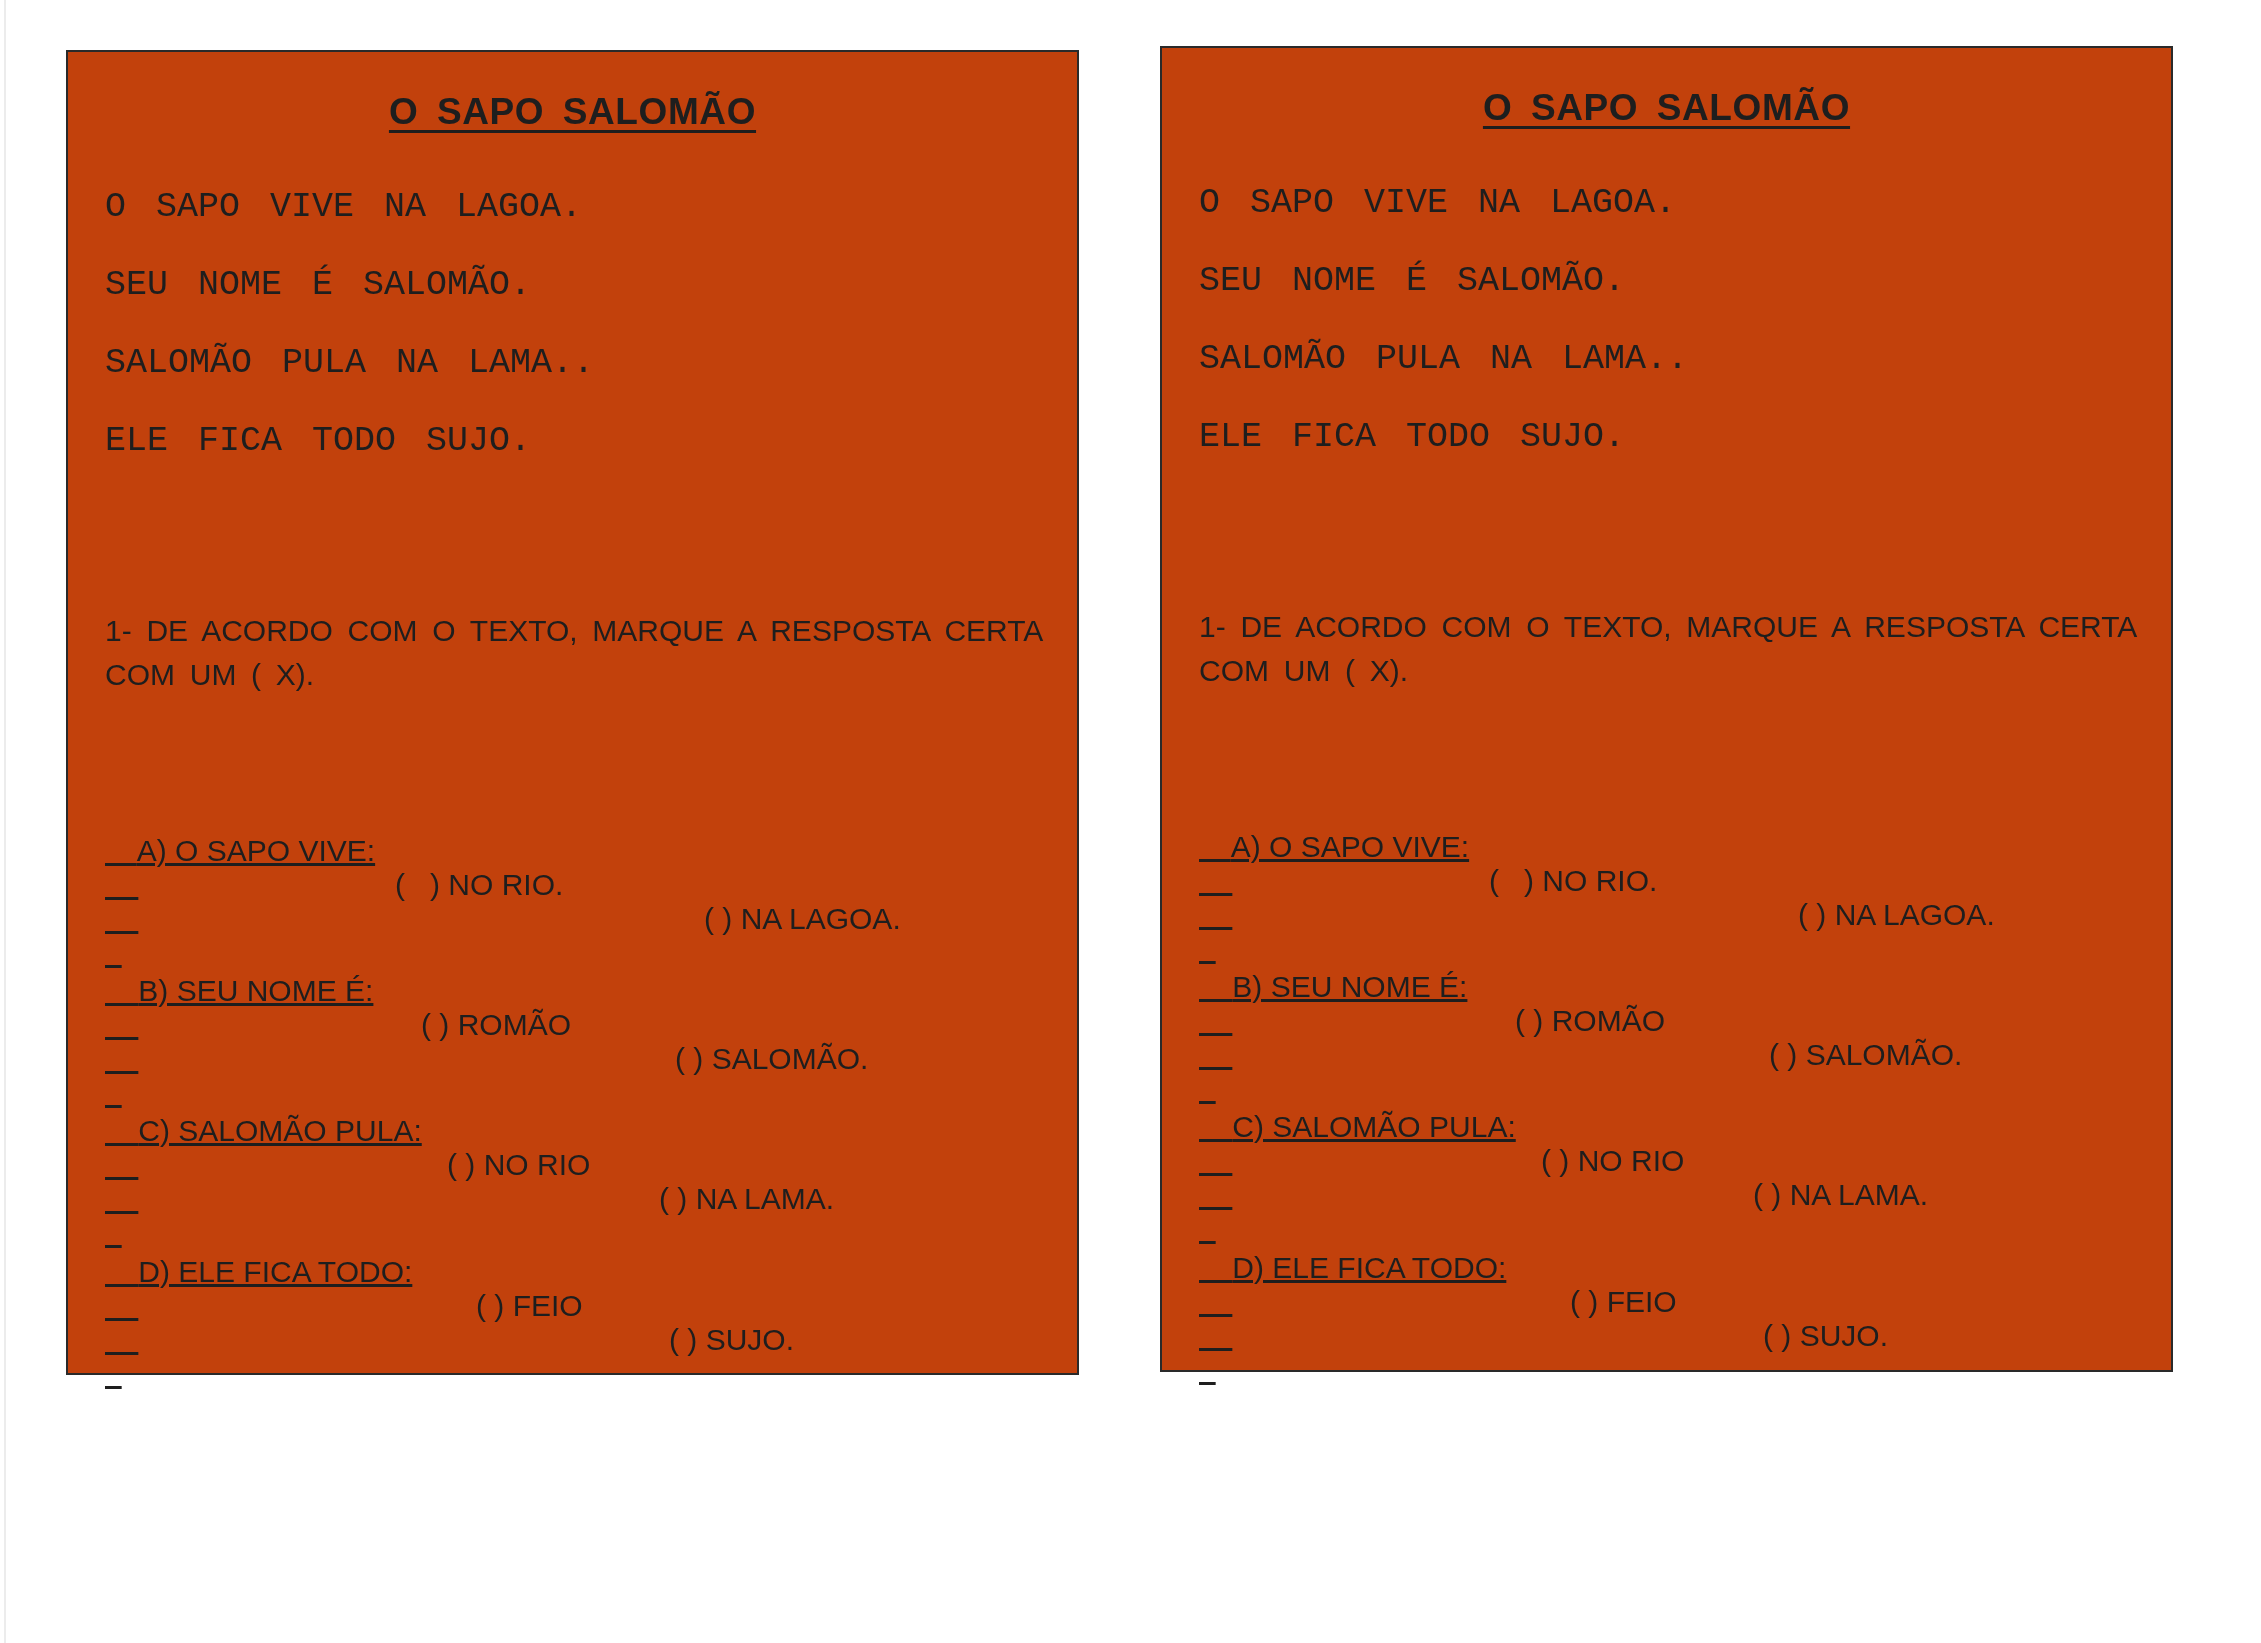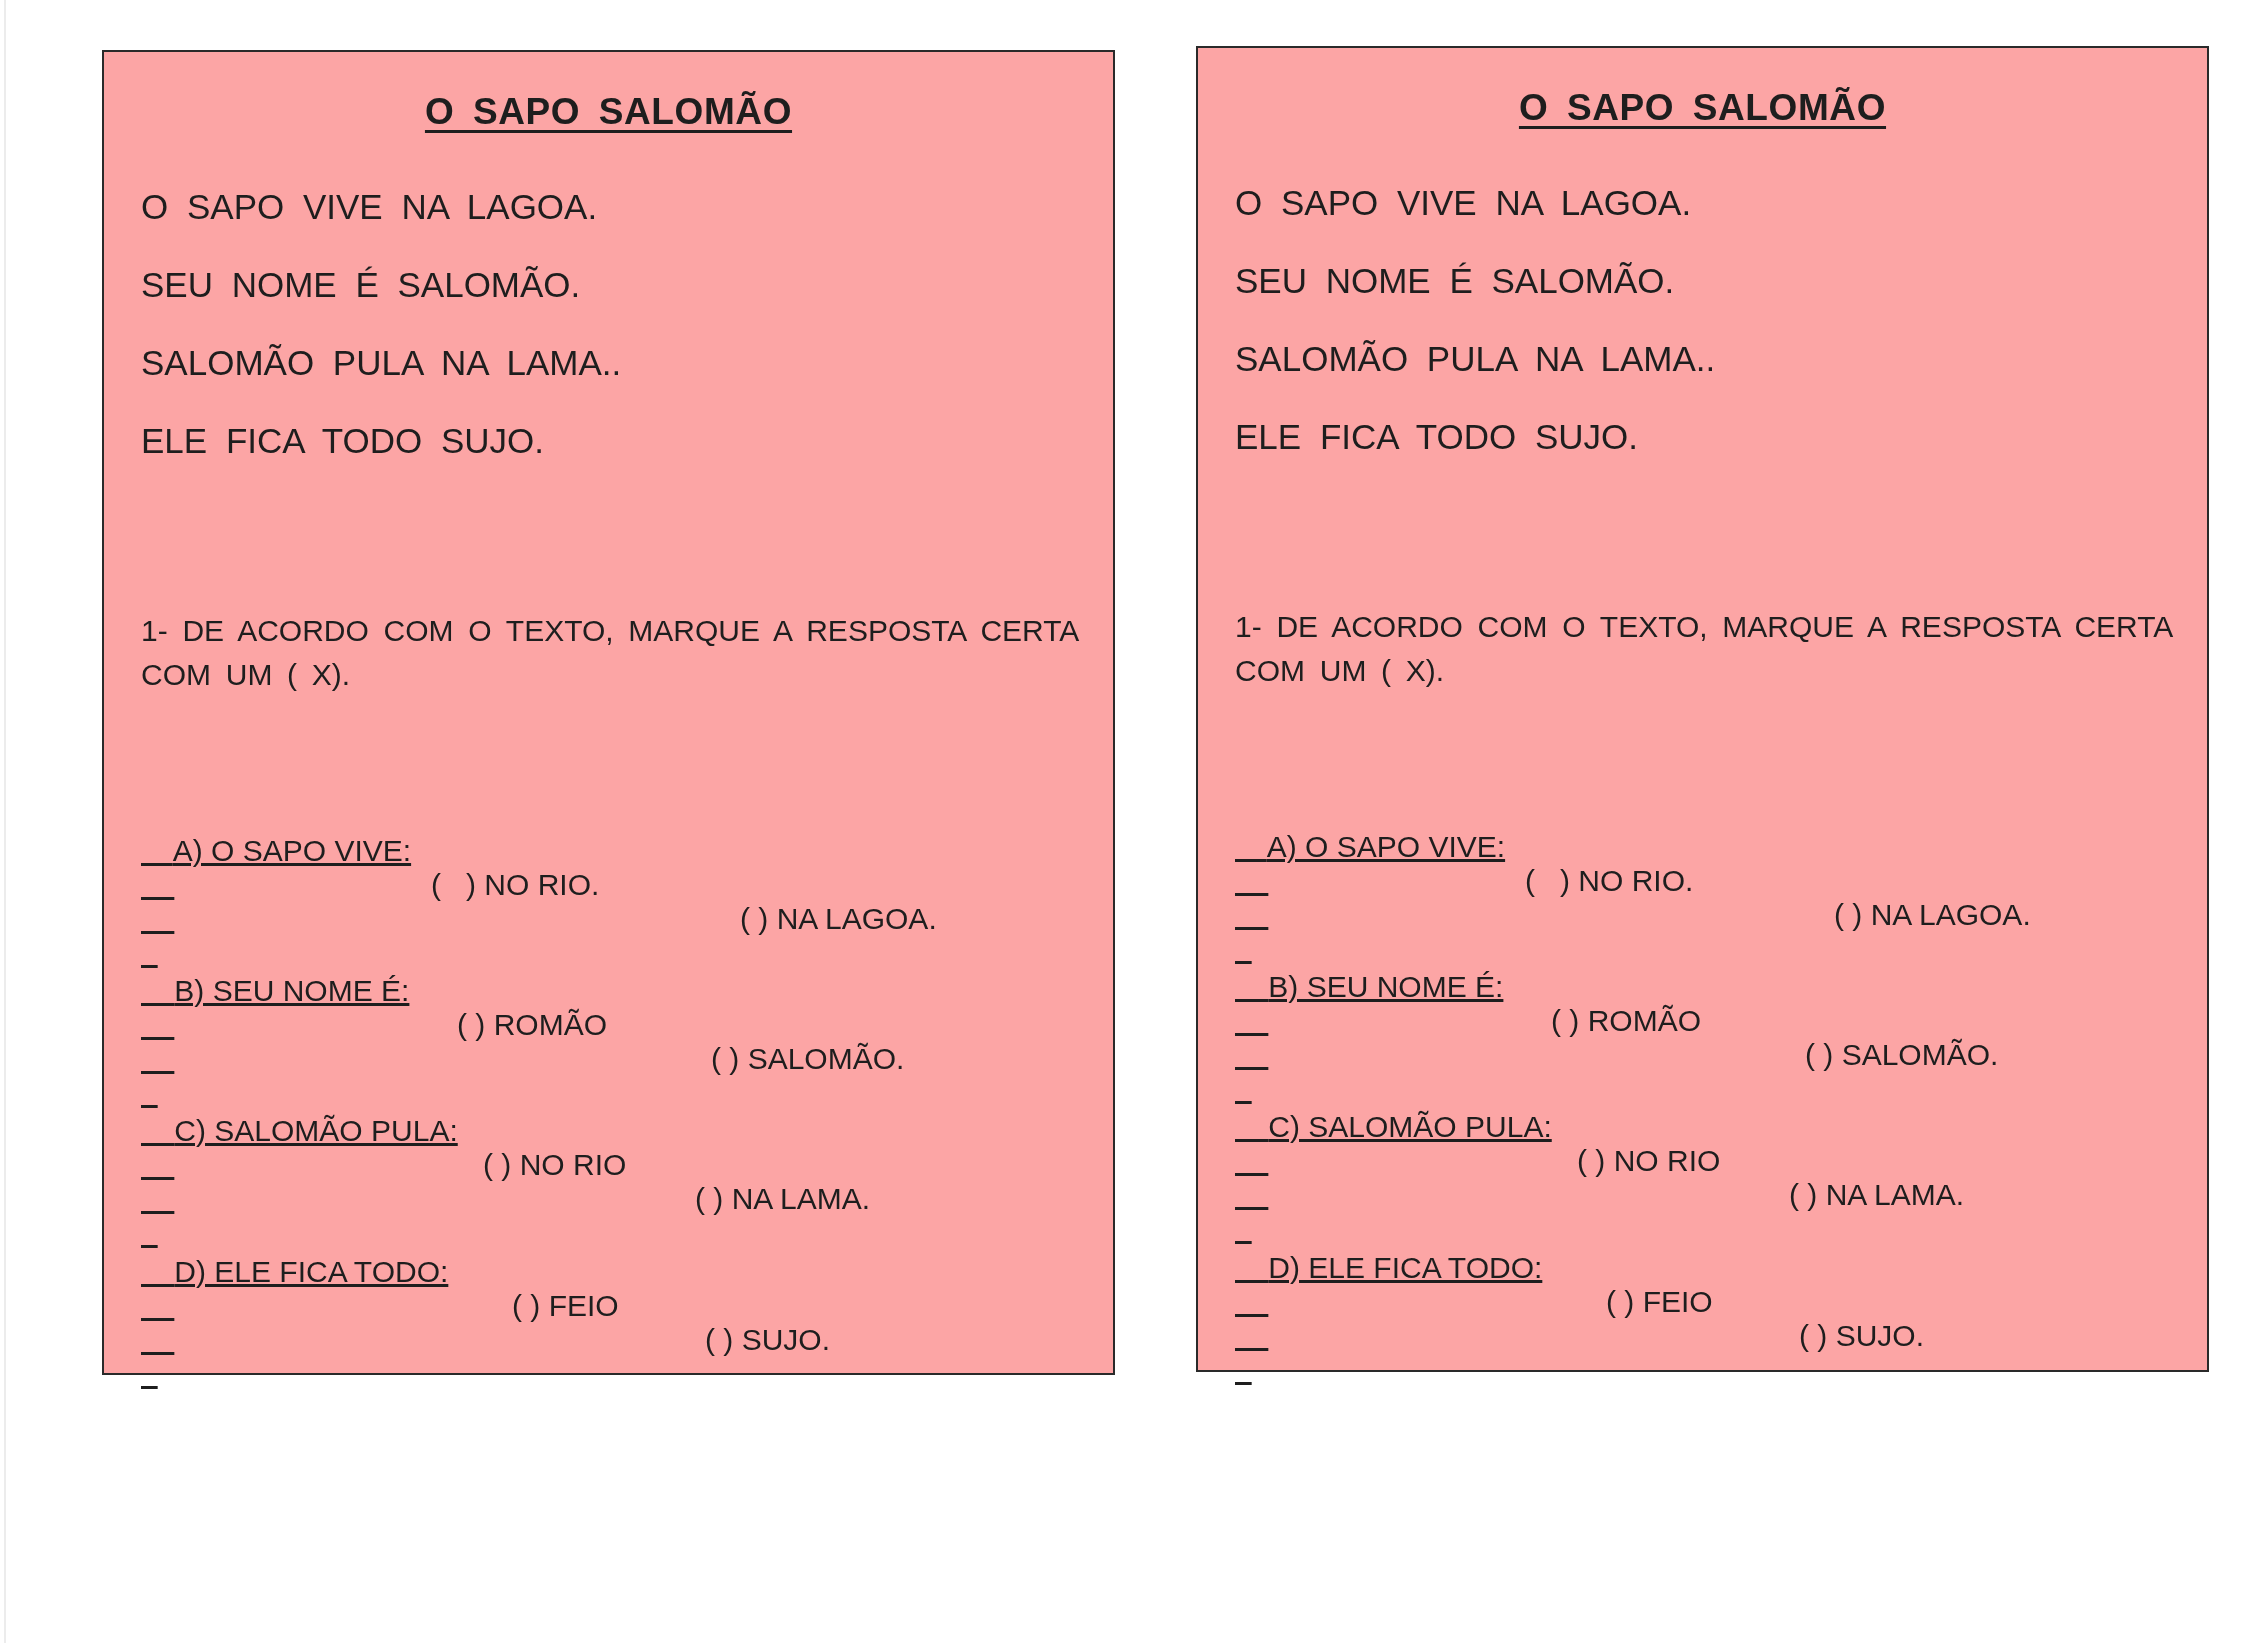--- a/index.html
+++ b/index.html
@@ -3,30 +3,30 @@
 <meta charset="utf-8">
 <style>
   html, body { margin: 0; padding: 0; }
   body {
     width: 2261px; height: 1643px; background: #ffffff;
     position: relative; overflow: hidden;
     font-family: "Liberation Sans", "DejaVu Sans", sans-serif; color: #1e1e1e;
   }
   .scan-edge { position: absolute; left: 3.9px; top: 0; width: 1.9px; height: 1643px; background: #ececec; }
   .card {
-    position: absolute; border: 2.6px solid #2a2a2a; box-sizing: border-box; background: #fca5a5; margin-left: 36px;
+    position: absolute; border: 2.6px solid #2a2a2a; box-sizing: border-box; background: #c2410c;
   }
   #card-left { left: 66px; top: 50px; width: 1013px; height: 1325px; }
   #card-right { left: 1160px; top: 46px; width: 1013px; height: 1326px; }
   .title {
     position: absolute; left: 0; right: 0; top: 39px; text-align: center;
     font-weight: bold; font-size: 37px; letter-spacing: 0.6px;
   }
   .title span { text-decoration: underline; text-decoration-thickness: 3.2px; text-underline-offset: 6.4px; word-spacing: 7.7px; }
-  .story { position: absolute; left: 37px; top: 116px; }
+  .story { position: absolute; left: 37px; top: 116px; font-family: Liberation Mono, monospace; }
   .story div { font-size: 35px; line-height: 78px; height: 78px; word-spacing: 9px; }
   .instr { position: absolute; left: 37px; top: 557px; font-size: 30px; line-height: 44px; width: 941px; word-spacing: 6.4px; }
   .q { position: absolute; left: 37px; font-size: 30px; white-space: pre; text-decoration: underline; }
   .q .opt { position: absolute; white-space: pre; }
 </style>
 </head>
 <body>
 
 <div class="scan-edge"></div>
 

